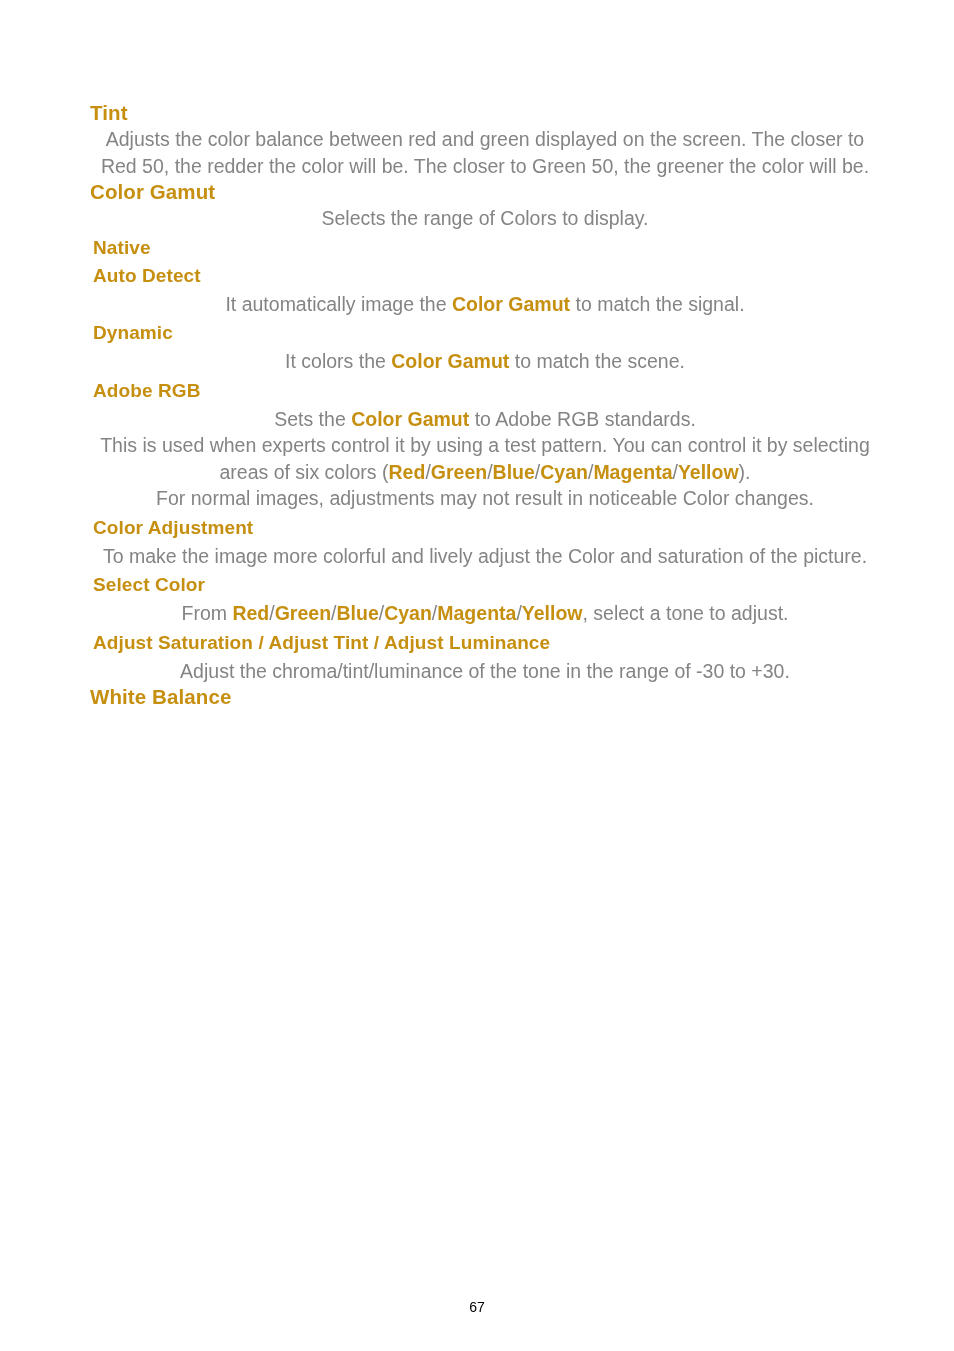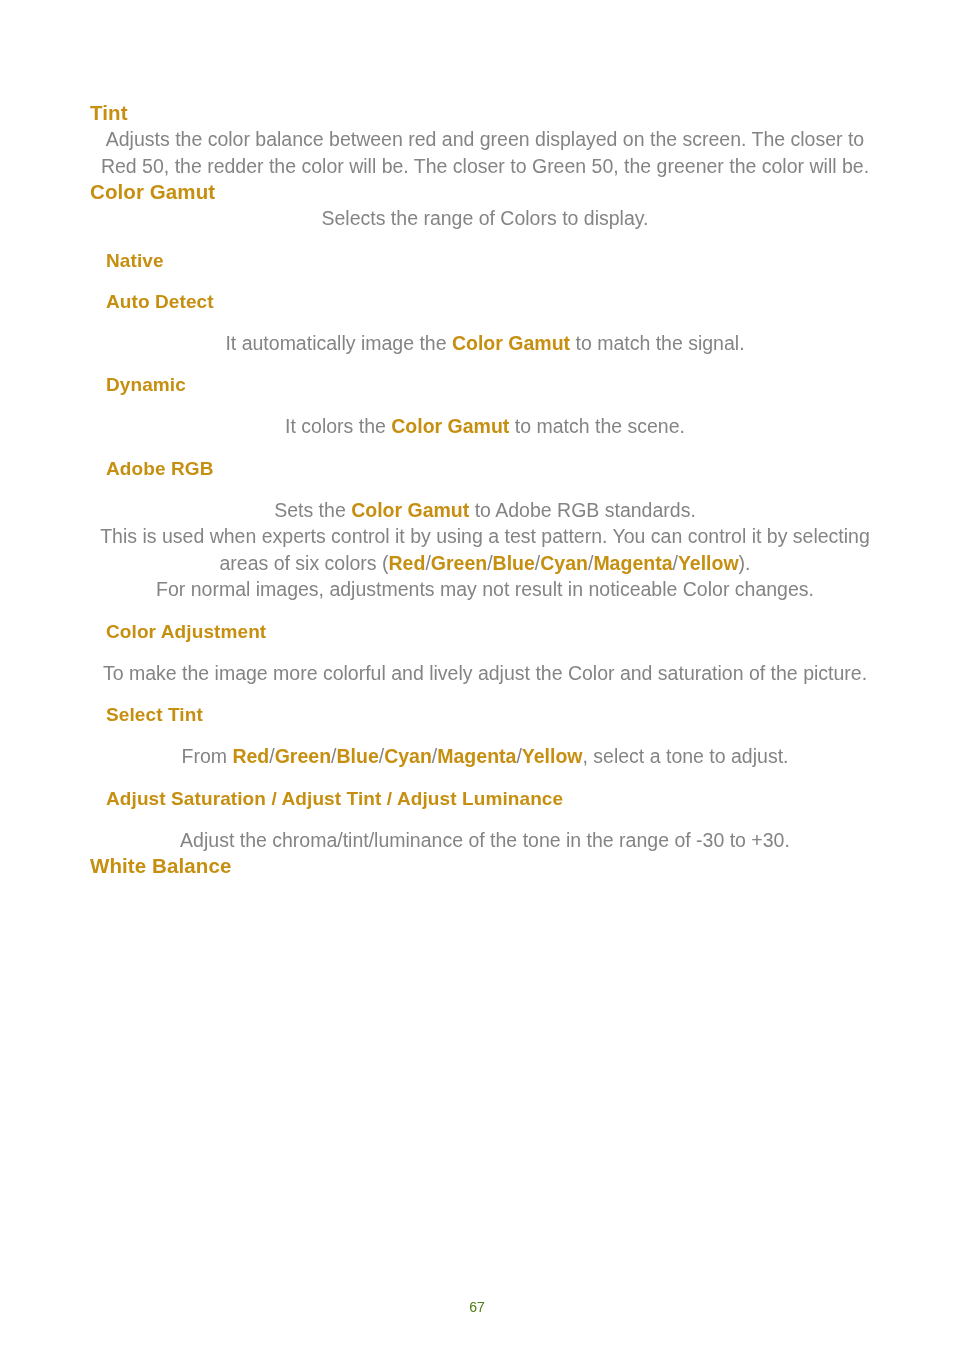--- a/index.html
+++ b/index.html
@@ -36,21 +36,21 @@
     margin: 0;
     padding: 0;
     font-size: 20.5px;
     line-height: 26px;
     font-weight: bold;
     color: #c68f10;
     letter-spacing: 0.1px;
   }
 
   h3.h-sub {
-    margin: 16px;
+    margin: 3px;
     padding: 0;
     font-size: 19px;
     line-height: 25px;
     font-weight: bold;
     color: #c68f10;
     letter-spacing: 0.1px;
   }
 
   
   p.body {
@@ -90,21 +90,21 @@
   .footer {
     position: absolute;
     left: 0;
     top: 1298px;
     width: 954px;
     text-align: center;
   }
   .page-number {
     font-size: 14px;
     line-height: 18px;
-    color: #4d7c0f;
+    color: #000000;
     font-family: "Liberation Sans", sans-serif;
   }
 
   
   .nowrapish { white-space: nowrap; }
 </style>
 </head>
 <body>
 
 <div class="page">
@@ -125,21 +125,21 @@
     <p class="body lvl1 gap-head"><span>It colors the </span><span class="term">Color Gamut</span><span> to match the scene.</span></p>
 
     <h3 class="h-sub lvl1 gap-subsect">Adobe RGB</h3>
     <p class="body lvl1 gap-head"><span>Sets the </span><span class="term">Color Gamut</span><span> to Adobe RGB standards.</span></p>
 
     <p class="body lvl0 gap-head"><span>This is used when experts control it by using a test pattern. You can control it by selecting areas of six colors (</span><span class="nowrapish"><span class="term">Red</span><span class="sep">/</span><span class="term">Green</span><span class="sep">/</span><span class="term">Blue</span><span class="sep">/</span><span class="term">Cyan</span><span class="sep">/</span><span class="term">Magenta</span><span class="sep">/</span><span class="term">Yellow</span></span><span>).</span><br><span>For normal images, adjustments may not result in noticeable Color changes.</span></p>
 
     <h3 class="h-sub lvl1 gap-subsect">Color Adjustment</h3>
     <p class="body lvl1 gap-head">To make the image more colorful and lively adjust the Color and saturation of the picture.</p>
 
-    <h3 class="h-sub lvl1 gap-subsect">Select Tint</h3>
+    <h3 class="h-sub lvl1 gap-subsect">Select Color</h3>
     <p class="body lvl1 gap-head"><span>From </span><span class="nowrapish"><span class="term">Red</span><span class="sep">/</span><span class="term">Green</span><span class="sep">/</span><span class="term">Blue</span><span class="sep">/</span><span class="term">Cyan</span><span class="sep">/</span><span class="term">Magenta</span><span class="sep">/</span><span class="term">Yellow</span></span><span>, select a tone to adjust.</span></p>
 
     <h3 class="h-sub lvl1 gap-subsect"><span>Adjust Saturation</span><span class="sep-gold"> / </span><span>Adjust Tint</span><span class="sep-gold"> / </span><span>Adjust Luminance</span></h3>
     <p class="body lvl1 gap-head">Adjust the chroma/tint/luminance of the tone in the range of -30 to +30.</p>
 
     <h2 class="h-top lvl0 gap-sect">White Balance</h2>
 
   </div>
 </div>
 

